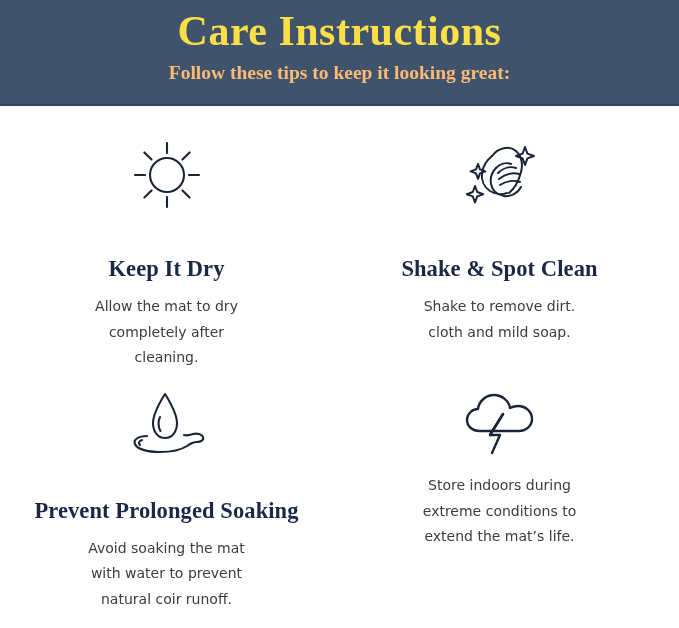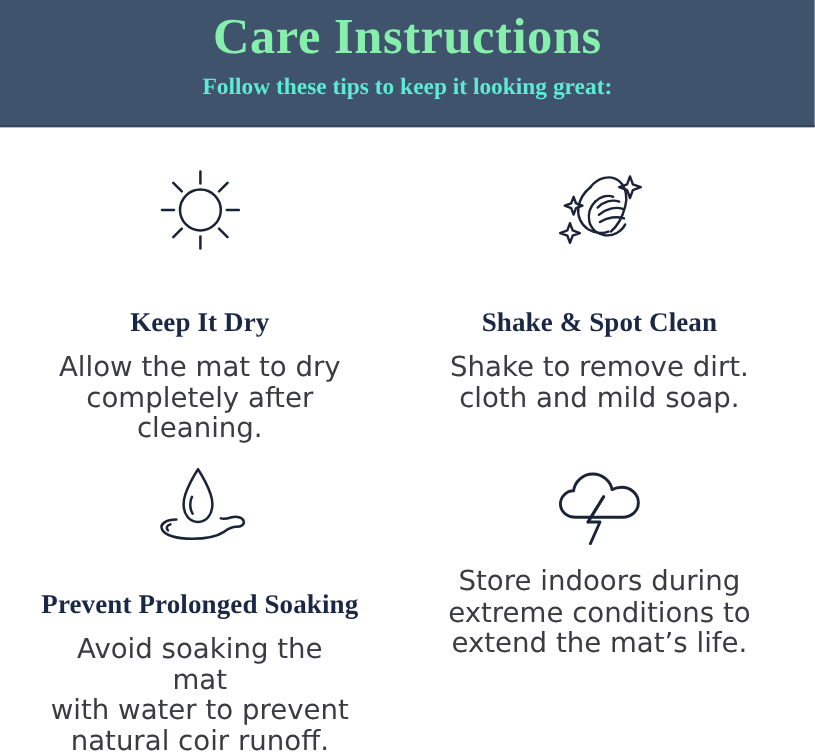--- a/index.html
+++ b/index.html
@@ -32,30 +32,30 @@
     align-items: center;
     justify-content: flex-start;
     padding-top: 6px;
   }
   .header-title {
     font-family: "Liberation Serif", serif;
     font-weight: bold;
     font-size: 42px;
     line-height: 50px;
     letter-spacing: 0.5px;
-    color: #86efac;
+    color: #fde047;
     margin: 0;
     white-space: nowrap;
   }
   .header-subtitle {
     font-family: "Liberation Serif", serif;
     font-weight: bold;
     font-size: 19.5px;
     line-height: 26px;
-    color: #5eead4;
+    color: #fdba74;
     margin: 4px 0 0 0;
     white-space: nowrap;
   }
 
   
   .grid {
     width: 666px;
     display: flex;
     flex-wrap: wrap;
     box-sizing: border-box;
@@ -89,21 +89,21 @@
     line-height: 28px;
     color: #1b2845;
     margin: 0;
     letter-spacing: 0.1px;
   }
   .row1 .card-title { margin-top: 41px; }
   .row2 .card-title { margin-top: 36px; }
 
   .card-text {
     font-family: "DejaVu Sans", sans-serif;
-    font-size: 23px;
+    font-size: 14px;
     line-height: 25.5px;
     color: #3b3b43;
     margin: 16px;
     max-width: 260px;
   }
   .row1 .card-text { margin-top: 11px; }
   .row2 .card-text { margin-top: 11px; }
 
   .card-text .tline { display: block; }
 </style>

